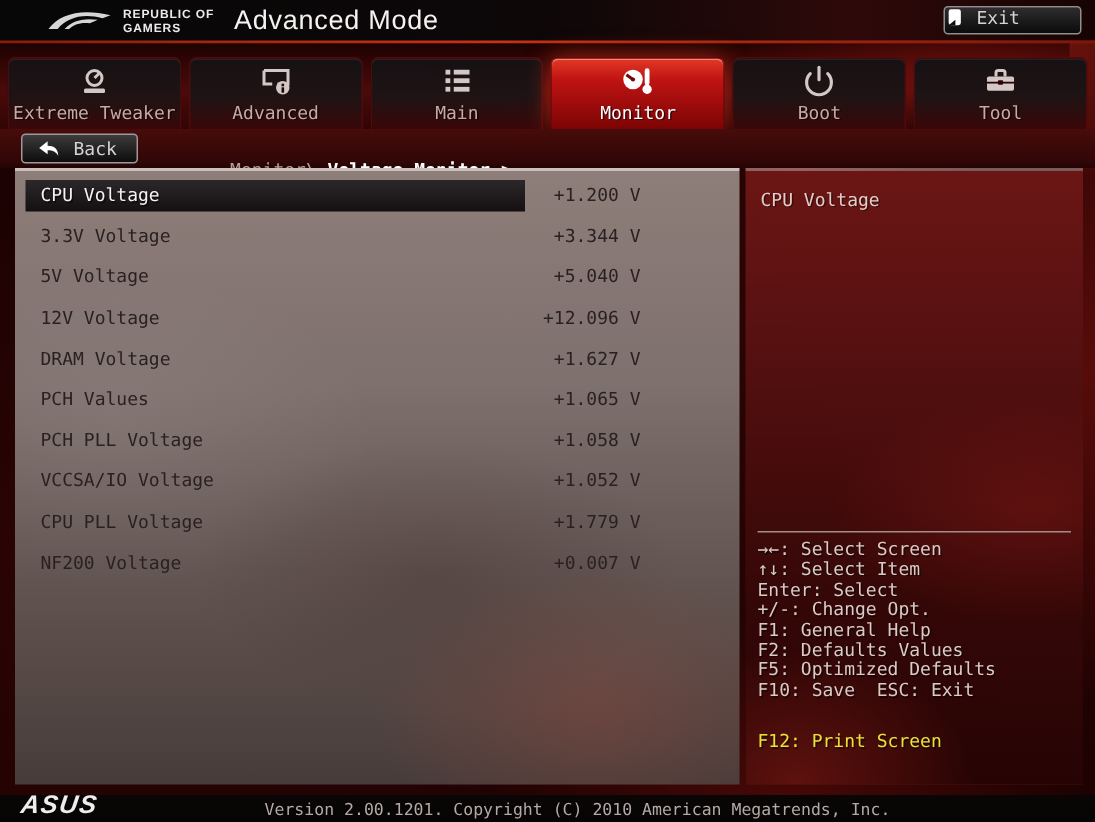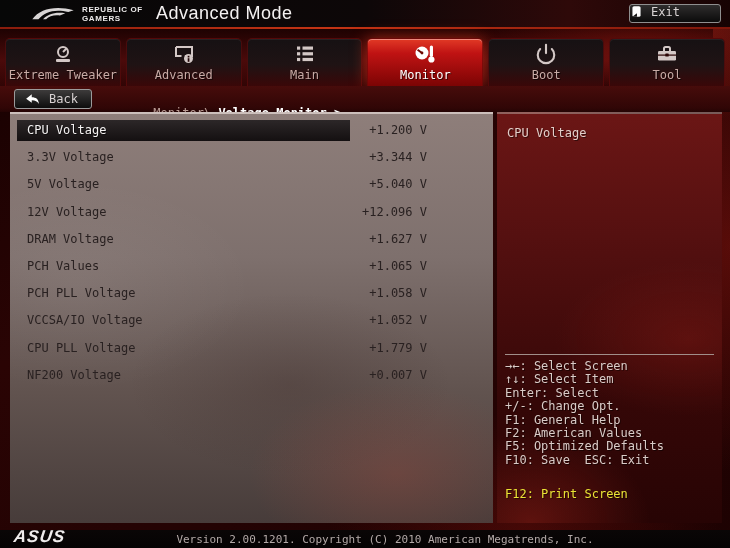--- a/index.html
+++ b/index.html
@@ -275,21 +275,21 @@
     </div>
 
   <div class="help-panel">
     <div class="help-desc">CPU Voltage</div>
     <div class="help-keys" id="keys">
         <div class="key-line">→←: Select Screen</div>
         <div class="key-line">↑↓: Select Item</div>
         <div class="key-line">Enter: Select</div>
         <div class="key-line">+/-: Change Opt.</div>
         <div class="key-line">F1: General Help</div>
-        <div class="key-line">F2: American Values</div>
+        <div class="key-line">F2: Defaults Values</div>
         <div class="key-line">F5: Optimized Defaults</div>
         <div class="key-line">F10: Save  ESC: Exit</div>
         <div class="key-line highlight">F12: Print Screen</div>
       </div>
   </div>
 
   <div class="footer">
     <span class="asus-logo">ASUS</span>
     <div class="version-text">Version 2.00.1201. Copyright (C) 2010 American Megatrends, Inc.</div>
   </div>

